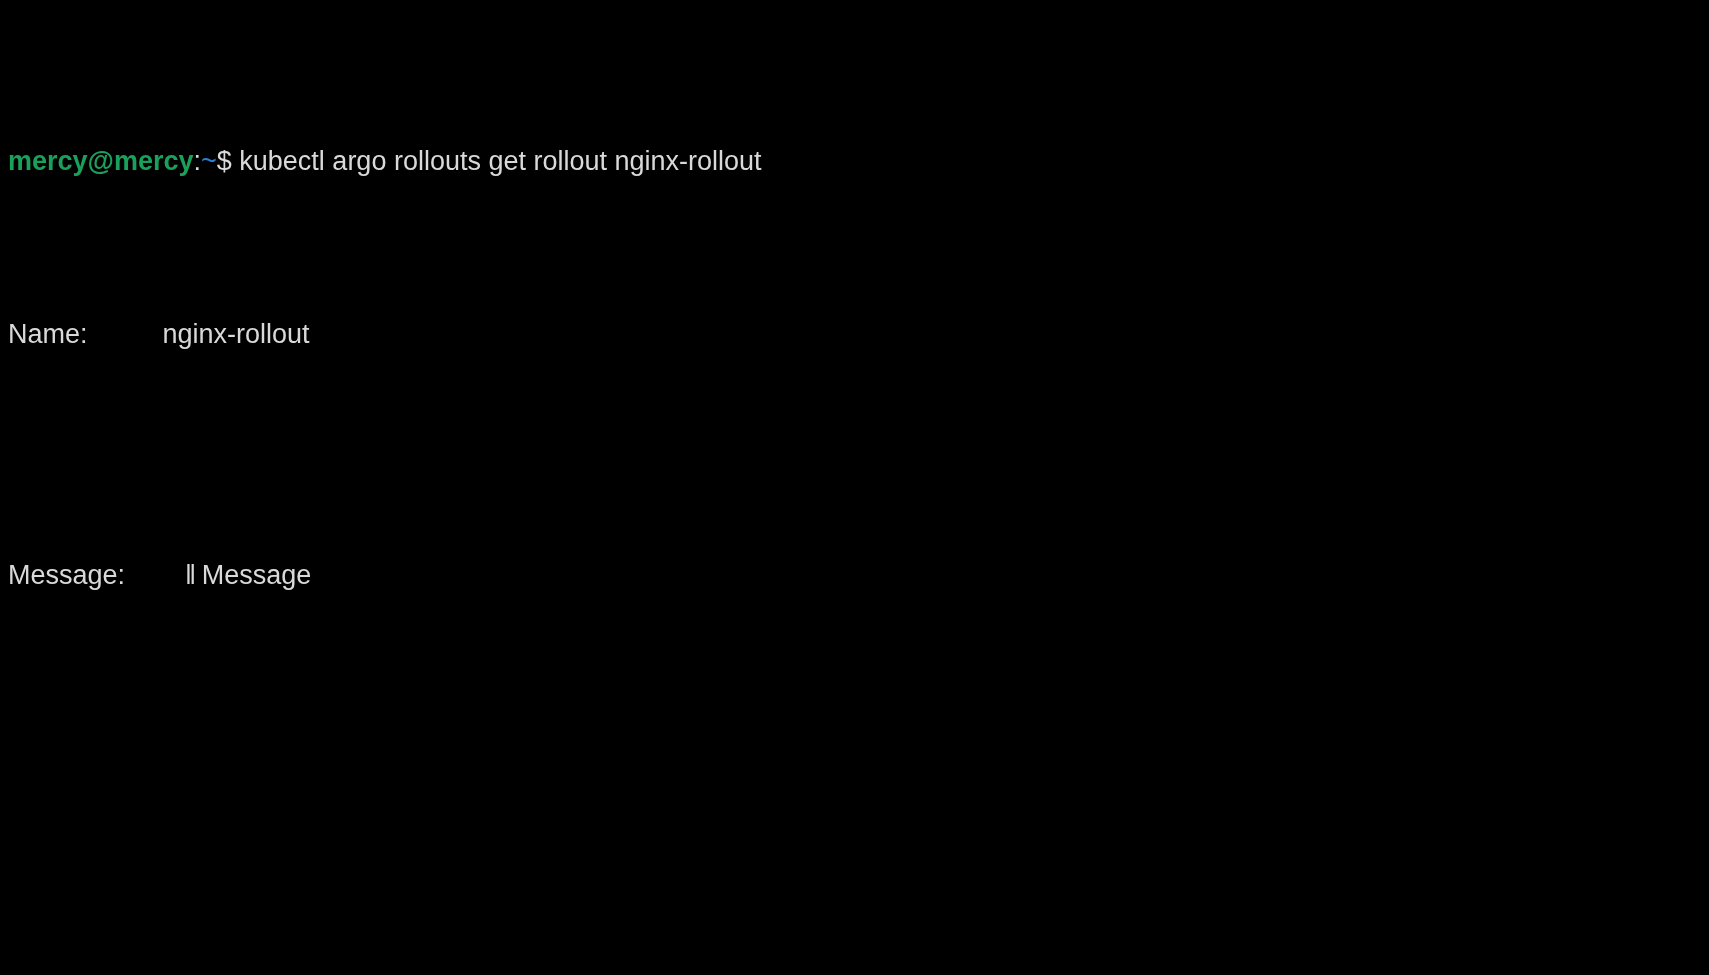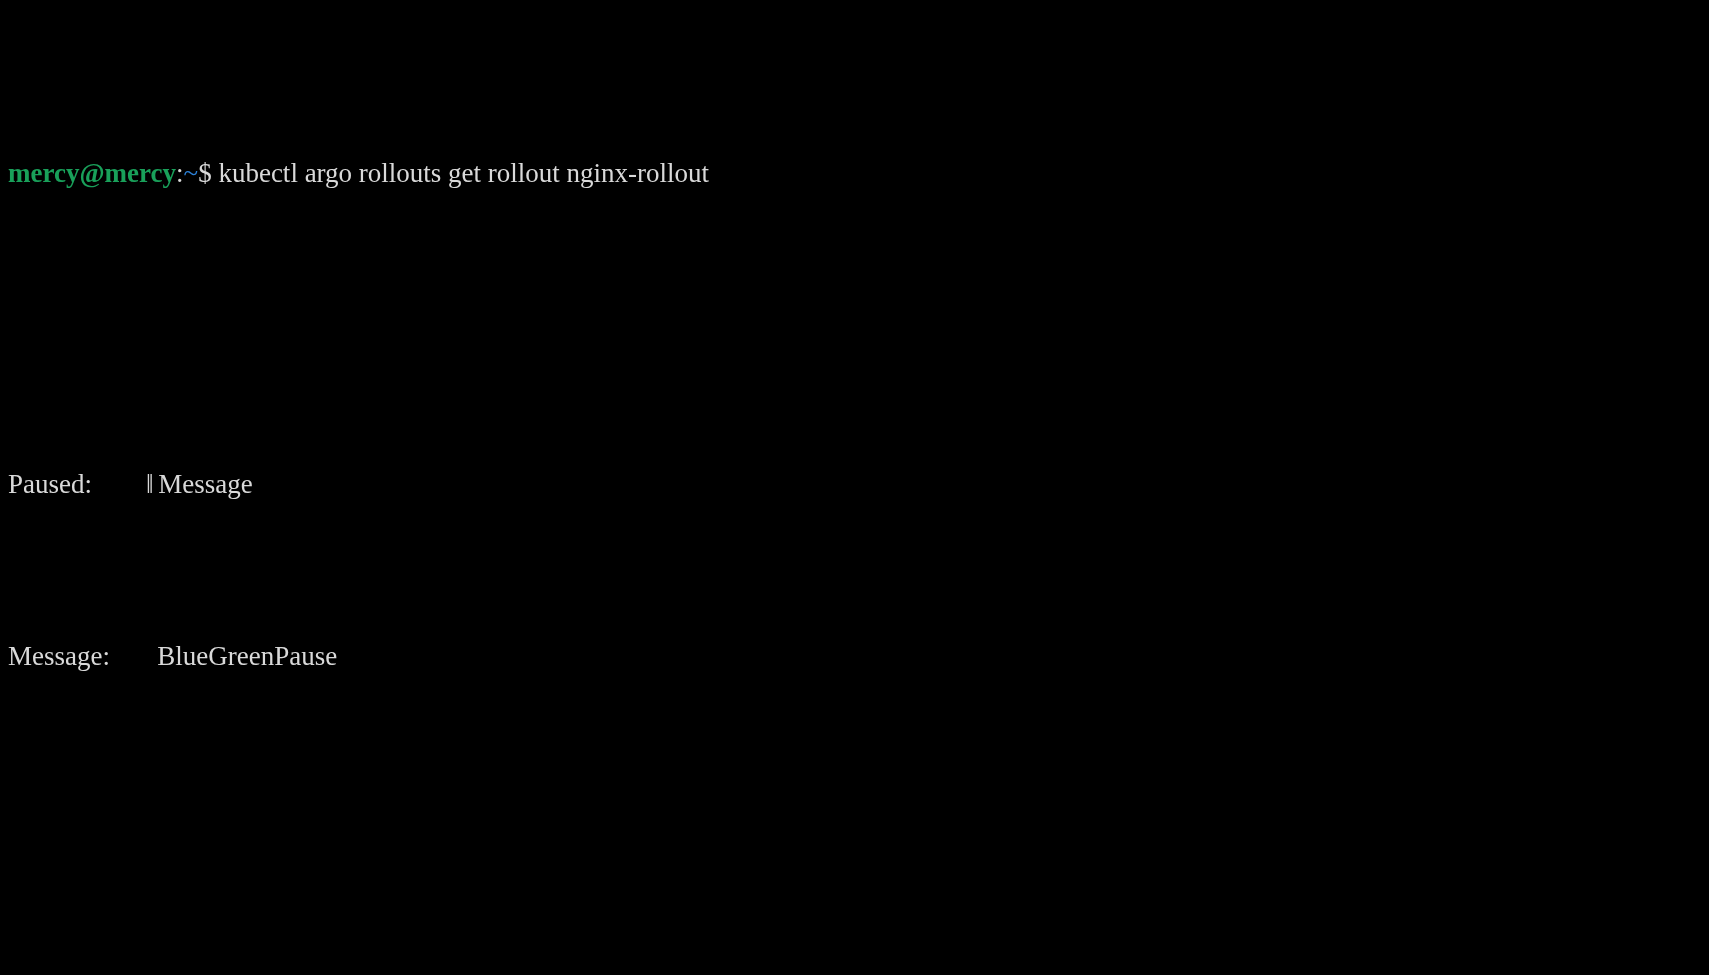--- a/index.html
+++ b/index.html
@@ -11,51 +11,51 @@
     width: 1709px;
     height: 975px;
     overflow: hidden;
     font-family: "DejaVu Sans Mono", "Liberation Mono", monospace;
   }
   #terminal {
     width: 1709px;
     height: 975px;
     background: #000000;
     color: #d6d6d6;
-    font-family: Liberation Serif, serif;
+    font-family: Liberation Sans, sans-serif;
     font-size: 27px;
     line-height: 34.5px;
-    padding: 18px 0 0 8px;
+    padding: 6px 0 0 8px;
     box-sizing: border-box;
     white-space: pre;
     letter-spacing: 0px;
   }
   .line { height: 34.5px; white-space: pre; }
   .c-white  { color: #d9d9d9; }
   .c-greenb { color: #19a05a; font-weight: bold; }
   .c-cyan   { color: #2b7fd4; }
   .pausebar { letter-spacing: -2px; }
 </style>
 </head>
 <body>
 
 <div id="terminal">
 
   
   <div class="line"><span class="c-greenb">mercy@mercy</span><span class="c-white">:</span><span class="c-cyan">~</span><span class="c-white">$</span><span class="c-white"> </span><span class="c-white">kubectl argo rollouts get rollout nginx-rollout</span></div>
 
   
+  <div class="line"><span class="c-white">Name:</span><span>          </span><span class="c-white">nginx-rollout</span></div>
 
   
 
   
-  <div class="line"><span class="c-white">Paused:</span><span>        </span><span class="c-white pausebar">‖</span><span> </span><span class="c-white">Message</span></div>
+  <div class="line"><span class="c-white">Message:</span><span>        </span><span class="c-white pausebar">‖</span><span> </span><span class="c-white">Message</span></div>
 
   
-  <div class="line"><span class="c-white">Message:</span><span>       </span><span class="c-white">BlueGreenPause</span></div>
 
   
   
 
   
   
 
   
   
 

